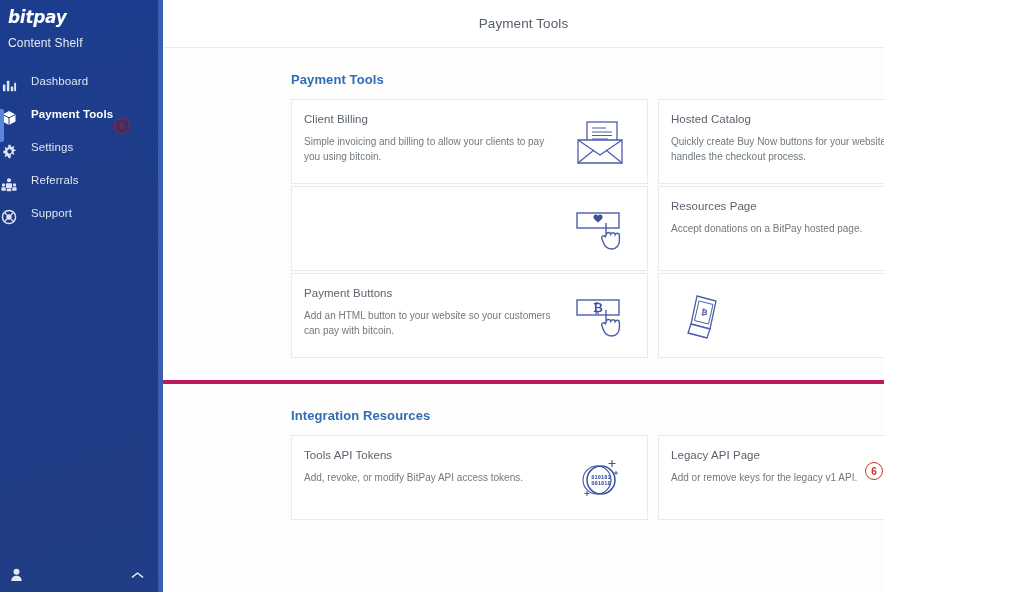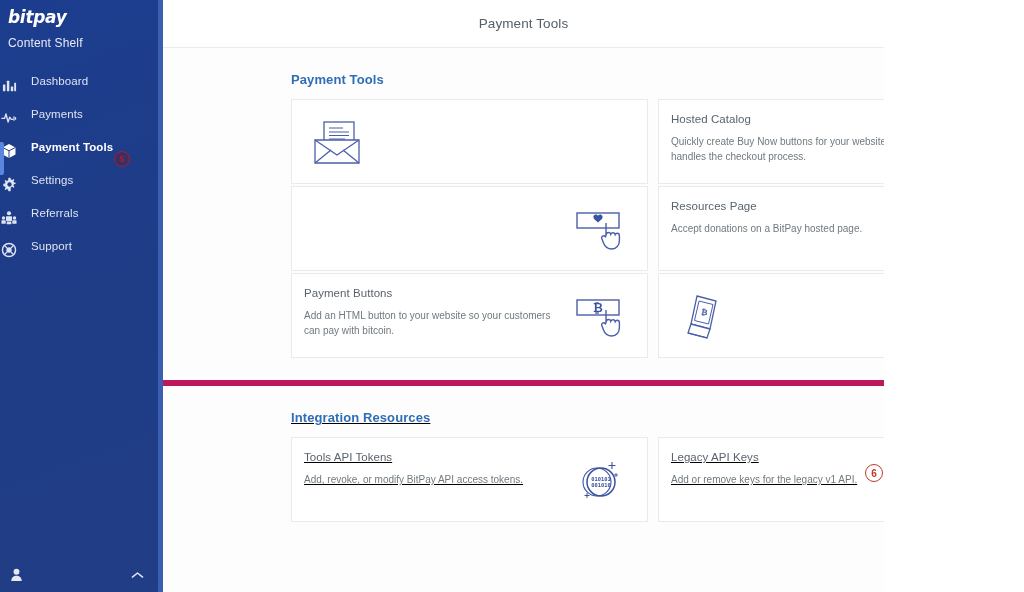--- a/index.html
+++ b/index.html
@@ -110,22 +110,21 @@
     letter-spacing: 0.1px;
   }
   .content {
     padding: 0;
     background: #fdfdfe;
   }
   .section {
     padding: 24px 20px 22px 128px;
   }
   .section + .section {
-    border-top: 6px solid #be185d;
-    text-decoration: underline;
+    border-top: 4px solid #be185d;
   }
   .section-title {
     font-size: 13px;
     font-weight: 700;
     color: #2f6db5;
     margin-bottom: 12px;
     letter-spacing: 0.1px;
   }
   .card-grid {
     display: grid;
@@ -194,30 +193,20 @@
             <svg width="15" height="15" viewBox="0 0 16 16" fill="#dde4f2">
               <rect x="1" y="7" width="2.6" height="7" rx="0.4"></rect>
               <rect x="5.2" y="3" width="2.6" height="11" rx="0.4"></rect>
               <rect x="9.4" y="9" width="2.6" height="5" rx="0.4"></rect>
               <rect x="13" y="5" width="2" height="9" rx="0.4"></rect>
             </svg>
           </span>
           <span class="nav-label">Dashboard</span>
         </div>
 
-        <div class="nav-item">
-          <span class="nav-icon">
-            <svg width="16" height="16" viewBox="0 0 18 18" fill="none" stroke="#dde4f2" stroke-width="1.5" stroke-linecap="round" stroke-linejoin="round">
-              <path d="M1 9.5 L4 9.5 L5.6 4.5 L8 13.5 L9.8 8 L11.6 10.5 L13.4 10.5"></path>
-              <path d="M14.6 7.6 L14.6 11.4" stroke-width="1.4"></path>
-              <path d="M16.4 8.6 L16.4 10.4" stroke-width="1.4"></path>
-            </svg>
-          </span>
-          <span class="nav-label">Payments</span>
-        </div>
 
         <div class="nav-item active">
           <span class="nav-icon">
             <svg width="16" height="16" viewBox="0 0 18 18" fill="#ffffff">
               <path d="M9 1.2 L16.3 5 L16.3 13 L9 16.8 L1.7 13 L1.7 5 Z"></path>
               <path d="M1.7 5 L9 8.8 L16.3 5" fill="none" stroke="#1e3c87" stroke-width="1.1"></path>
               <path d="M9 8.8 L9 16.8" fill="none" stroke="#1e3c87" stroke-width="1.1"></path>
             </svg>
           </span>
           <span class="nav-label">Payment Tools</span>
@@ -284,20 +273,24 @@
       <div class="topbar-title">Payment Tools</div>
     </header>
 
     <div class="content">
 
       <div class="section">
         <div class="section-title">Payment Tools</div>
         <div class="card-grid">
 
           <div class="card">
+            <div class="card-text">
+              <div class="card-title">Client Billing</div>
+              <div class="card-desc">Simple invoicing and billing to allow your clients to pay you using bitcoin.</div>
+            </div>
             <div class="card-icon">
               <svg width="54" height="46" viewBox="0 0 54 46" fill="none" stroke="#4a5fa8" stroke-width="1.3">
                 <rect x="14" y="2" width="30" height="24" fill="#ffffff"></rect>
                 <path d="M19 8 H33 M19 12 H39 M19 15.5 H39 M19 19 H35 M19 22.5 H30" stroke-width="1.1"></path>
                 <path d="M5 20 H49 V43 H5 Z" fill="#ffffff"></path>
                 <path d="M5 20 L27 35 L49 20"></path>
                 <path d="M5 43 L21 30 M49 43 L33 30"></path>
               </svg>
             </div>
           </div>
@@ -397,21 +390,21 @@
                 <text x="25" y="30" font-family="DejaVu Sans Mono, monospace" font-size="5.4" font-weight="700" fill="#3b52a0" stroke="none" text-anchor="middle">001010</text>
                 <path d="M36 5 L36 12 M32.5 8.5 L39.5 8.5" stroke-width="1.1"></path>
                 <path d="M11 36 L11 41 M8.5 38.5 L13.5 38.5" stroke-width="1"></path>
                 <path d="M40 16 L40 20 M38 18 L42 18" stroke-width="0.9"></path>
               </svg>
             </div>
           </div>
 
           <div class="card">
             <div class="card-text">
-              <div class="card-title">Legacy API Keys</div>
+              <div class="card-title">Legacy API Page</div>
               <div class="card-desc">Add or remove keys for the legacy v1 API.</div>
             </div>
             <div class="card-badge">6</div>
             <div class="card-icon">
               <svg width="48" height="48" viewBox="0 0 48 48" fill="none" stroke="#3b52a0" stroke-width="1.5">
                 <circle cx="25" cy="25" r="14" fill="#ffffff"></circle>
                 <circle cx="21" cy="25" r="14" stroke-width="1.1"></circle>
                 <text x="25" y="24" font-family="DejaVu Sans Mono, monospace" font-size="5.4" font-weight="700" fill="#3b52a0" stroke="none" text-anchor="middle">010101</text>
                 <text x="25" y="30" font-family="DejaVu Sans Mono, monospace" font-size="5.4" font-weight="700" fill="#3b52a0" stroke="none" text-anchor="middle">001010</text>
               </svg>

